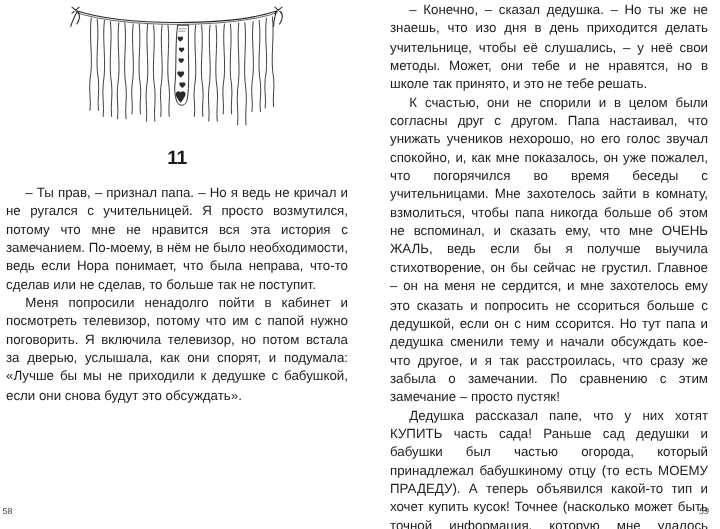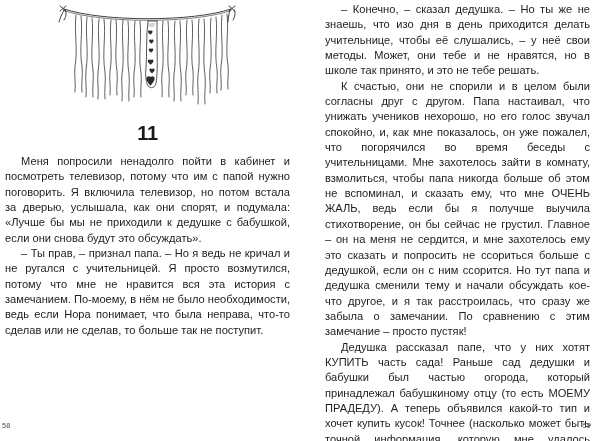--- a/index.html
+++ b/index.html
@@ -37,21 +37,21 @@
     align-items: flex-start;
     justify-content: center;
     padding-top: 2px;
   }
   .illus-wrap svg { display: block; }
 
   .chapter-number {
     text-align: center;
     font-family: "Liberation Sans", sans-serif;
     font-weight: bold;
-    font-size: 20px;
+    font-size: 16px;
     color: #1a1a1a;
     letter-spacing: -0.3px;
     margin: 10px 0 0 0;
     height: 22px;
     line-height: 22px;
   }
 
   .body-col {
     font-family: "Liberation Sans", sans-serif;
     font-size: 11.1px;
@@ -164,22 +164,22 @@
 
           <path d="M169 13 C167 30 171 48 168 64 C167 73 169 80 168 88"></path>
           <path d="M174 12 C176 29 172 47 175 63 C176 72 174 79 175 87"></path>
         </g>
       </svg>
     </div>
 
     <div class="chapter-number">11</div>
 
     <div class="body-col">
+      <p>– Ты прав, – признал папа. – Но я ведь не кричал и не ругался с учительницей. Я просто возмутился, потому что мне не нравится вся эта история с замечанием. По-моему, в нём не было необходимости, ведь если Нора понимает, что была неправа, что-то сделав или не сделав, то больше так не поступит.</p>
       <p>Меня попросили ненадолго пойти в кабинет и посмотреть телевизор, потому что им с папой нужно поговорить. Я включила телевизор, но потом встала за дверью, услышала, как они спорят, и подумала: «Лучше бы мы не приходили к дедушке с бабушкой, если они снова будут это обсуждать».</p>
-      <p>– Ты прав, – признал папа. – Но я ведь не кричал и не ругался с учительницей. Я просто возмутился, потому что мне не нравится вся эта история с замечанием. По-моему, в нём не было необходимости, ведь если Нора понимает, что была неправа, что-то сделав или не сделав, то больше так не поступит.</p>
     </div>
 
     <div class="folio folio-left">58</div>
   </div>
 
   <div class="page page-right">
     <div class="body-col">
       <p>– Конечно, – сказал дедушка. – Но ты же не знаешь, что изо дня в день приходится делать учительнице, чтобы её слушались, – у неё свои методы. Может, они тебе и не нравятся, но в школе так принято, и это не тебе решать.</p>
       <p>К счастью, они не спорили и в целом были согласны друг с другом. Папа настаивал, что унижать учеников нехорошо, но его голос звучал спокойно, и, как мне показалось, он уже пожалел, что погорячился во время беседы с учительницами. Мне захотелось зайти в комнату, взмолиться, чтобы папа никогда больше об этом не вспоминал, и сказать ему, что мне ОЧЕНЬ ЖАЛЬ, ведь если бы я получше выучила стихотворение, он бы сейчас не грустил. Главное – он на меня не сердится, и мне захотелось ему это сказать и попросить не ссориться больше с дедушкой, если он с ним ссорится. Но тут папа и дедушка сменили тему и начали обсуждать кое-что другое, и я так расстроилась, что сразу же забыла о замечании. По сравнению с этим замечание – просто пустяк!</p>
       <p>Дедушка рассказал папе, что у них хотят КУПИТЬ часть сада! Раньше сад дедушки и бабушки был частью огорода, который принадлежал бабушкиному отцу (то есть МОЕМУ ПРАДЕДУ). А теперь объявился какой-то тип и хочет купить кусок! Точнее (насколько может быть точной информация, которую мне удалось разобрать,</p>

